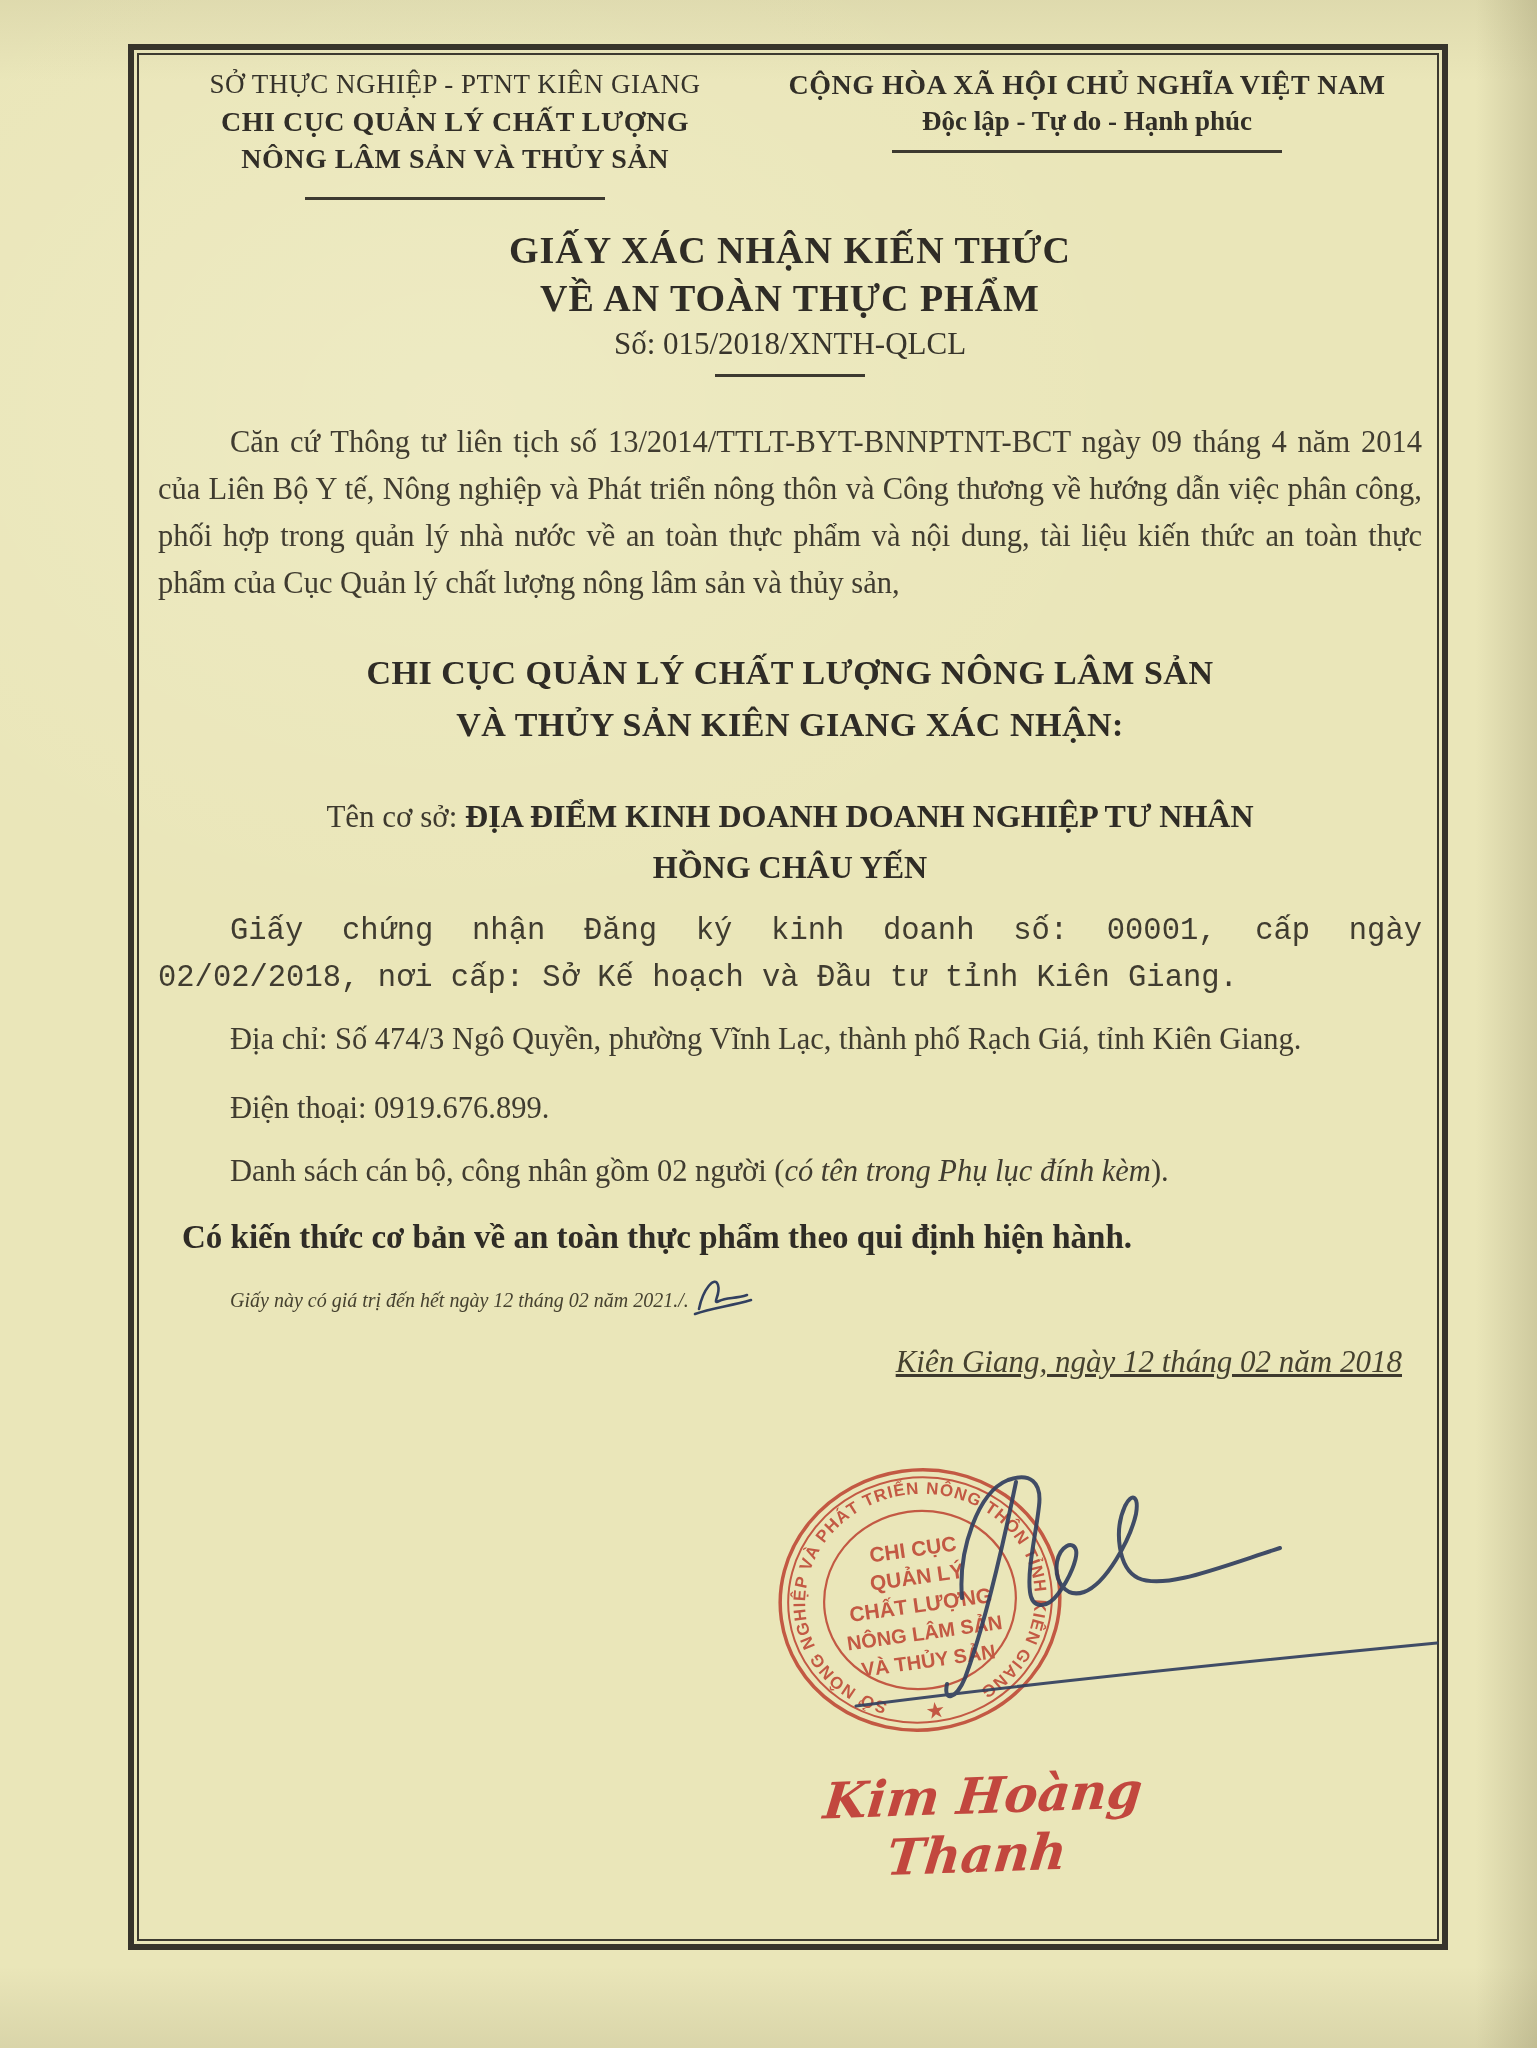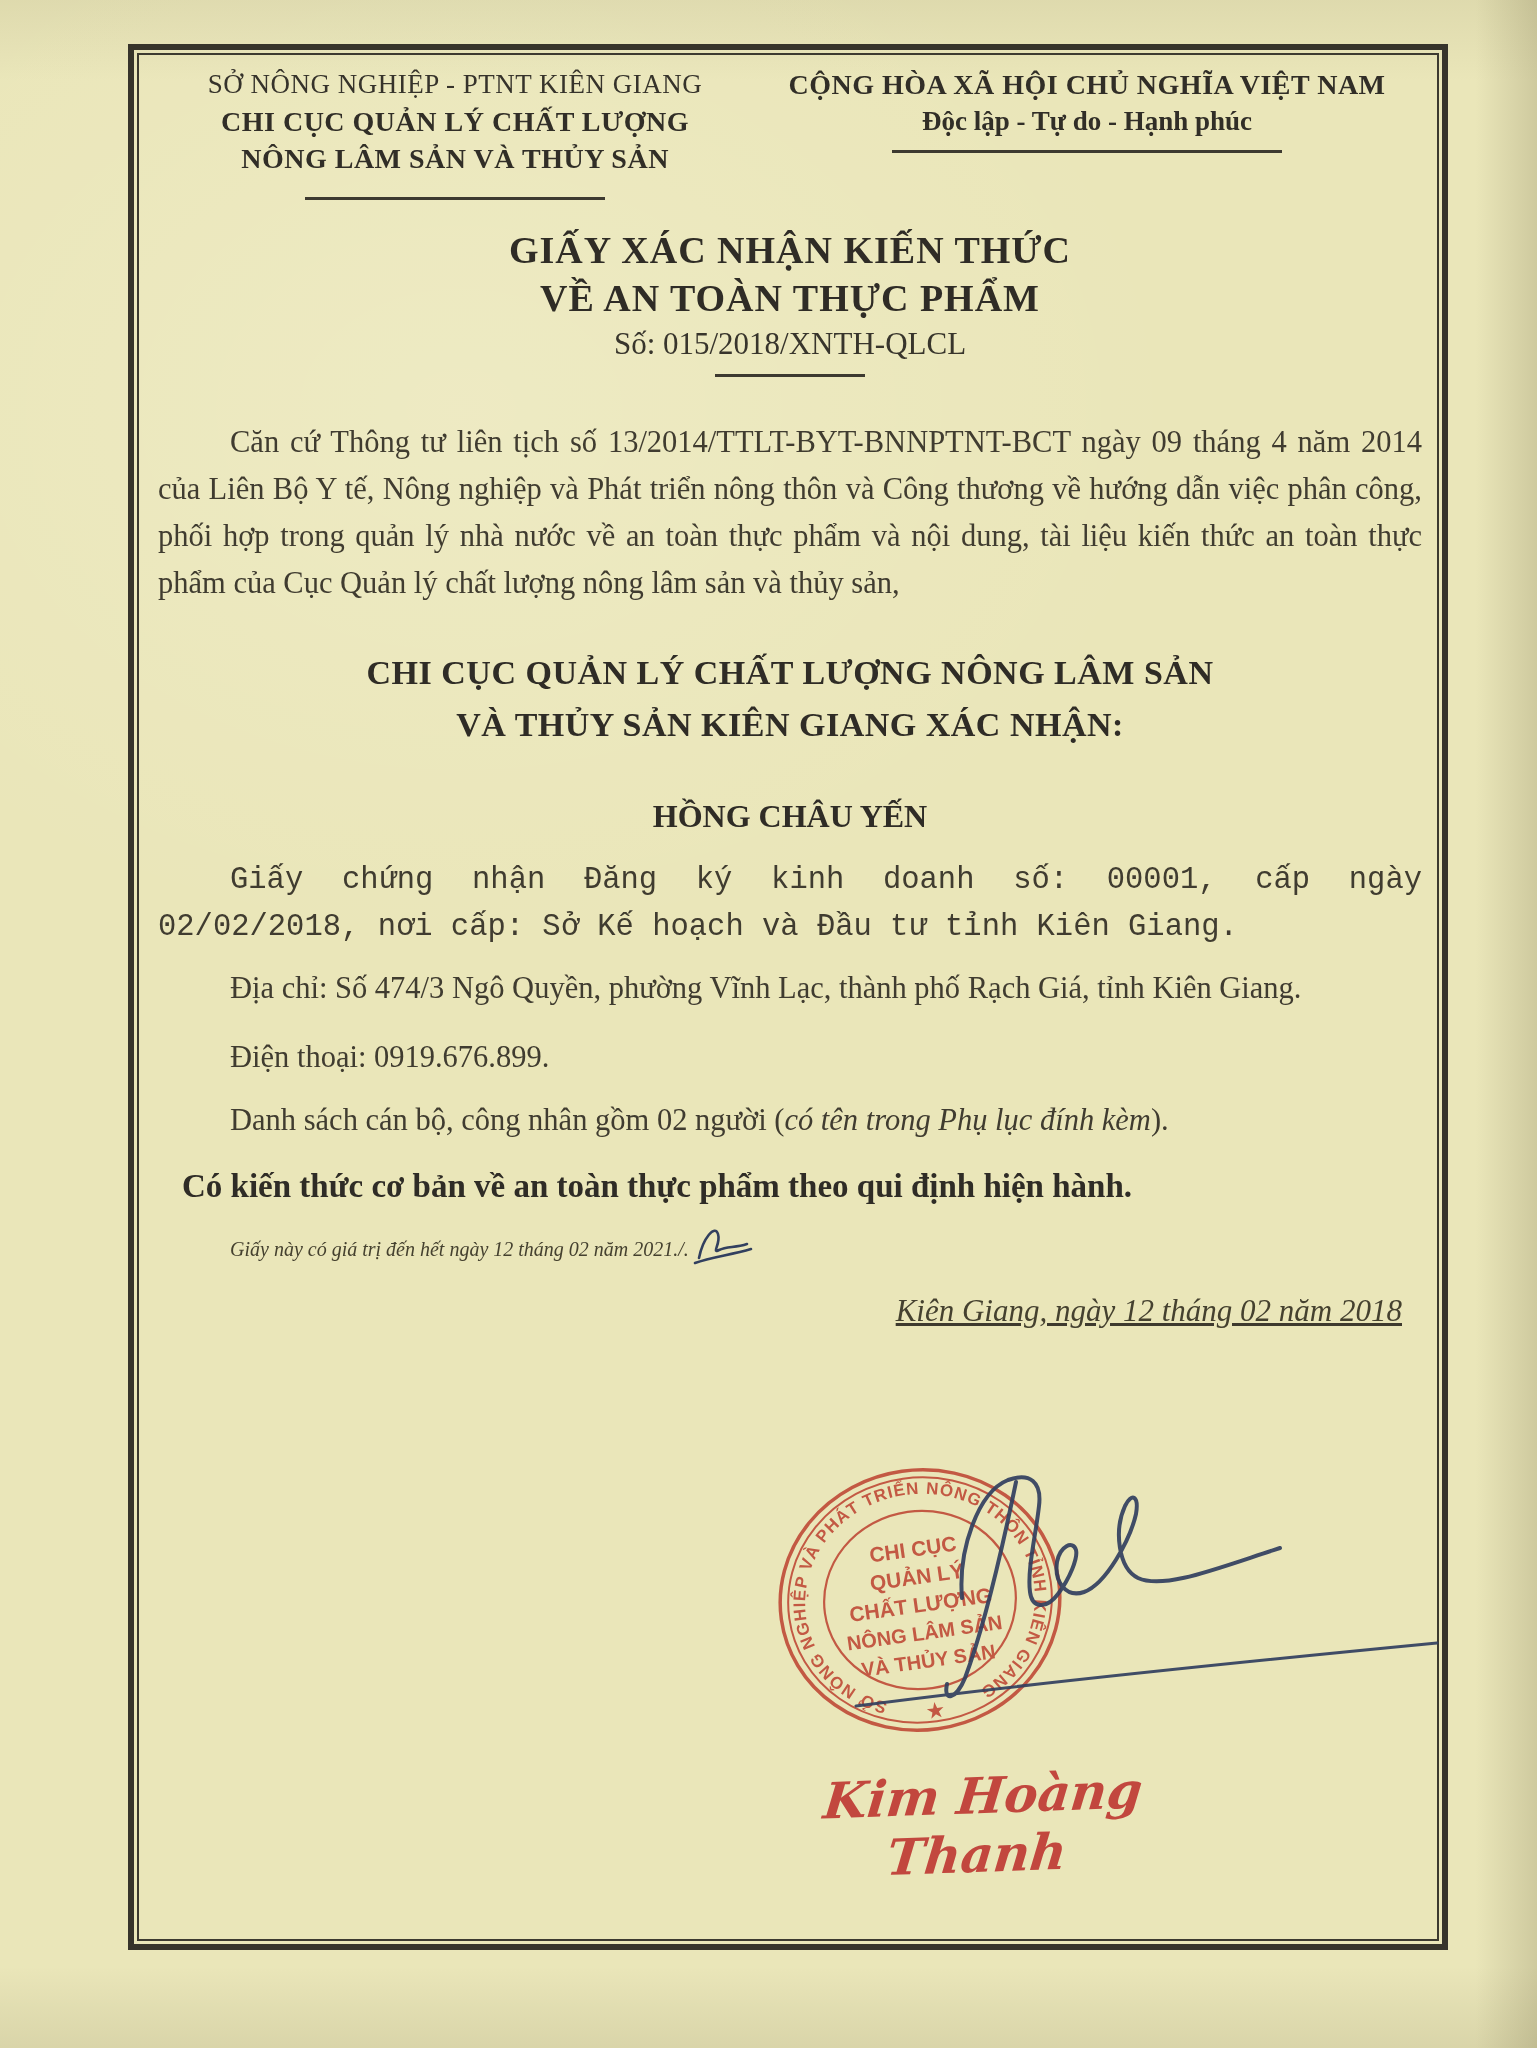--- a/index.html
+++ b/index.html
@@ -90,21 +90,21 @@
 </head>
 <body>
 
 <div class="page">
   <div class="frame">
     <div class="frame-inner-line"></div>
     <div class="content">
 
       <div class="hdr">
         <div class="hdr-left">
-          <div class="h-l1">SỞ NÔNG NGHIỆP - PTNT KIÊN GIANG</div>
+          <div class="h-l1">SỞ THỰC NGHIỆP - PTNT KIÊN GIANG</div>
           <div class="h-l2">CHI CỤC QUẢN LÝ CHẤT LƯỢNG</div>
           <div class="h-l3">NÔNG LÂM SẢN VÀ THỦY SẢN</div>
           <div class="rule rule-left"></div>
         </div>
         <div class="hdr-right">
           <div class="h-r1">CỘNG HÒA XÃ HỘI CHỦ NGHĨA VIỆT NAM</div>
           <div class="h-r2">Độc lập - Tự do - Hạnh phúc</div>
           <div class="rule rule-right"></div>
         </div>
       </div>
@@ -117,20 +117,21 @@
       </div>
 
       <p class="para p1">Căn cứ Thông tư liên tịch số 13/2014/TTLT-BYT-BNNPTNT-BCT ngày 09 tháng 4 năm 2014 của Liên Bộ Y tế, Nông nghiệp và Phát triển nông thôn và Công thương về hướng dẫn việc phân công, phối hợp trong quản lý nhà nước về an toàn thực phẩm và nội dung, tài liệu kiến thức an toàn thực phẩm của Cục Quản lý chất lượng nông lâm sản và thủy sản,</p>
 
       <div class="heading">
         <div>CHI CỤC QUẢN LÝ CHẤT LƯỢNG NÔNG LÂM SẢN</div>
         <div>VÀ THỦY SẢN KIÊN GIANG XÁC NHẬN:</div>
       </div>
 
       <div class="facility">
+        <div><span>Tên cơ sở: </span><span class="fac-name">ĐỊA ĐIỂM KINH DOANH DOANH NGHIỆP TƯ NHÂN</span></div>
         <div class="fac-name">HỒNG CHÂU YẾN</div>
       </div>
 
       <p class="para p-reg">Giấy chứng nhận Đăng ký kinh doanh số: 00001, cấp ngày 02/02/2018, nơi cấp: Sở Kế hoạch và Đầu tư tỉnh Kiên Giang.</p>
       <p class="para p-addr">Địa chỉ: Số 474/3 Ngô Quyền, phường Vĩnh Lạc, thành phố Rạch Giá, tỉnh Kiên Giang.</p>
       <p class="para p-phone">Điện thoại: 0919.676.899.</p>
 
       <p class="para p-staff"><span>Danh sách cán bộ, công nhân gồm 02 người (</span><span class="staff-italic">có tên trong Phụ lục đính kèm</span><span>).</span></p>
 
       <p class="conclusion">Có kiến thức cơ bản về an toàn thực phẩm theo qui định hiện hành.</p>

